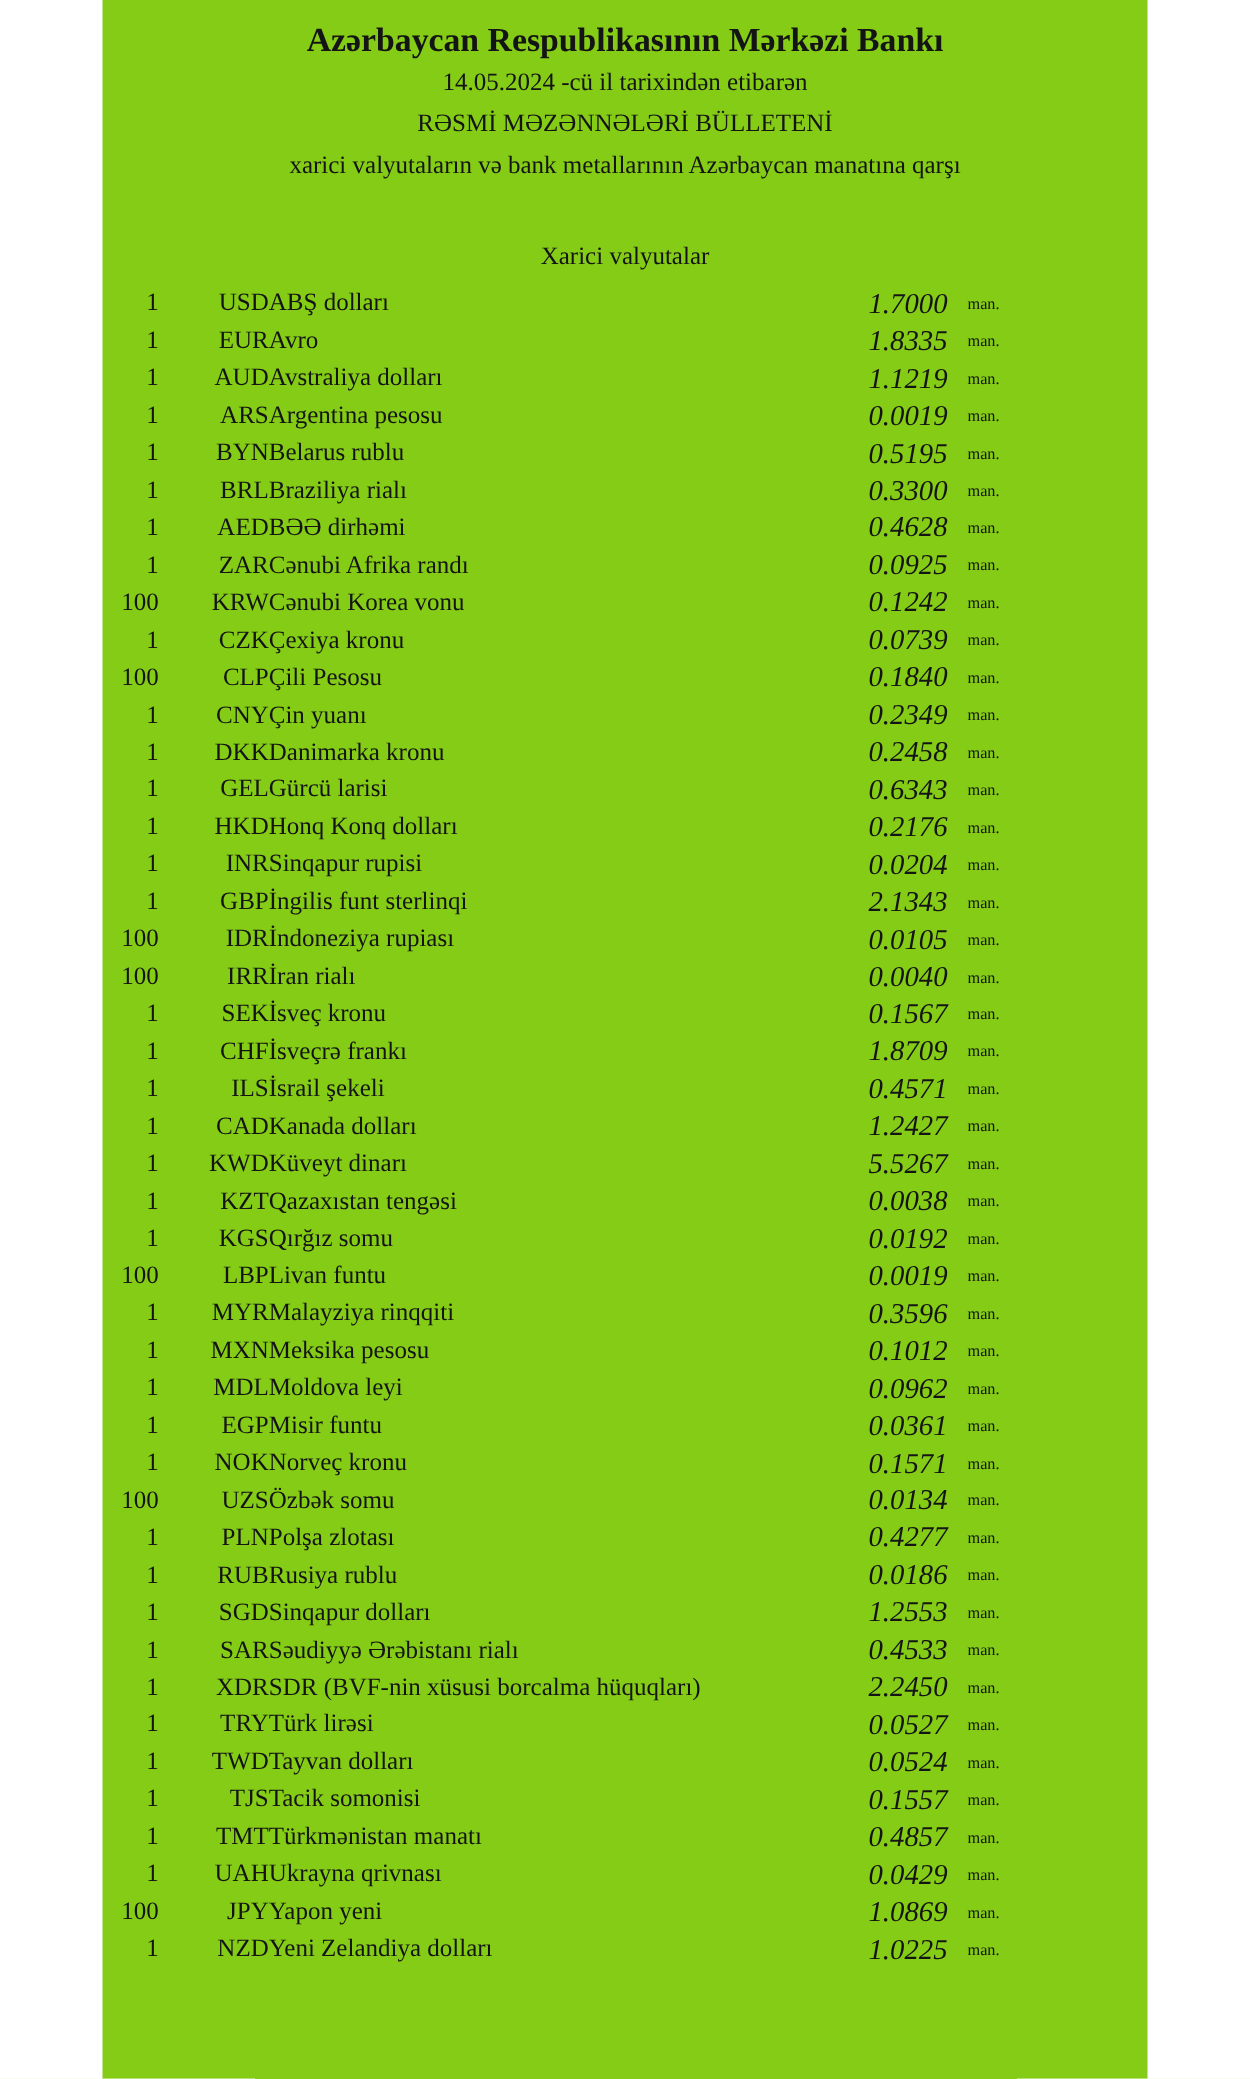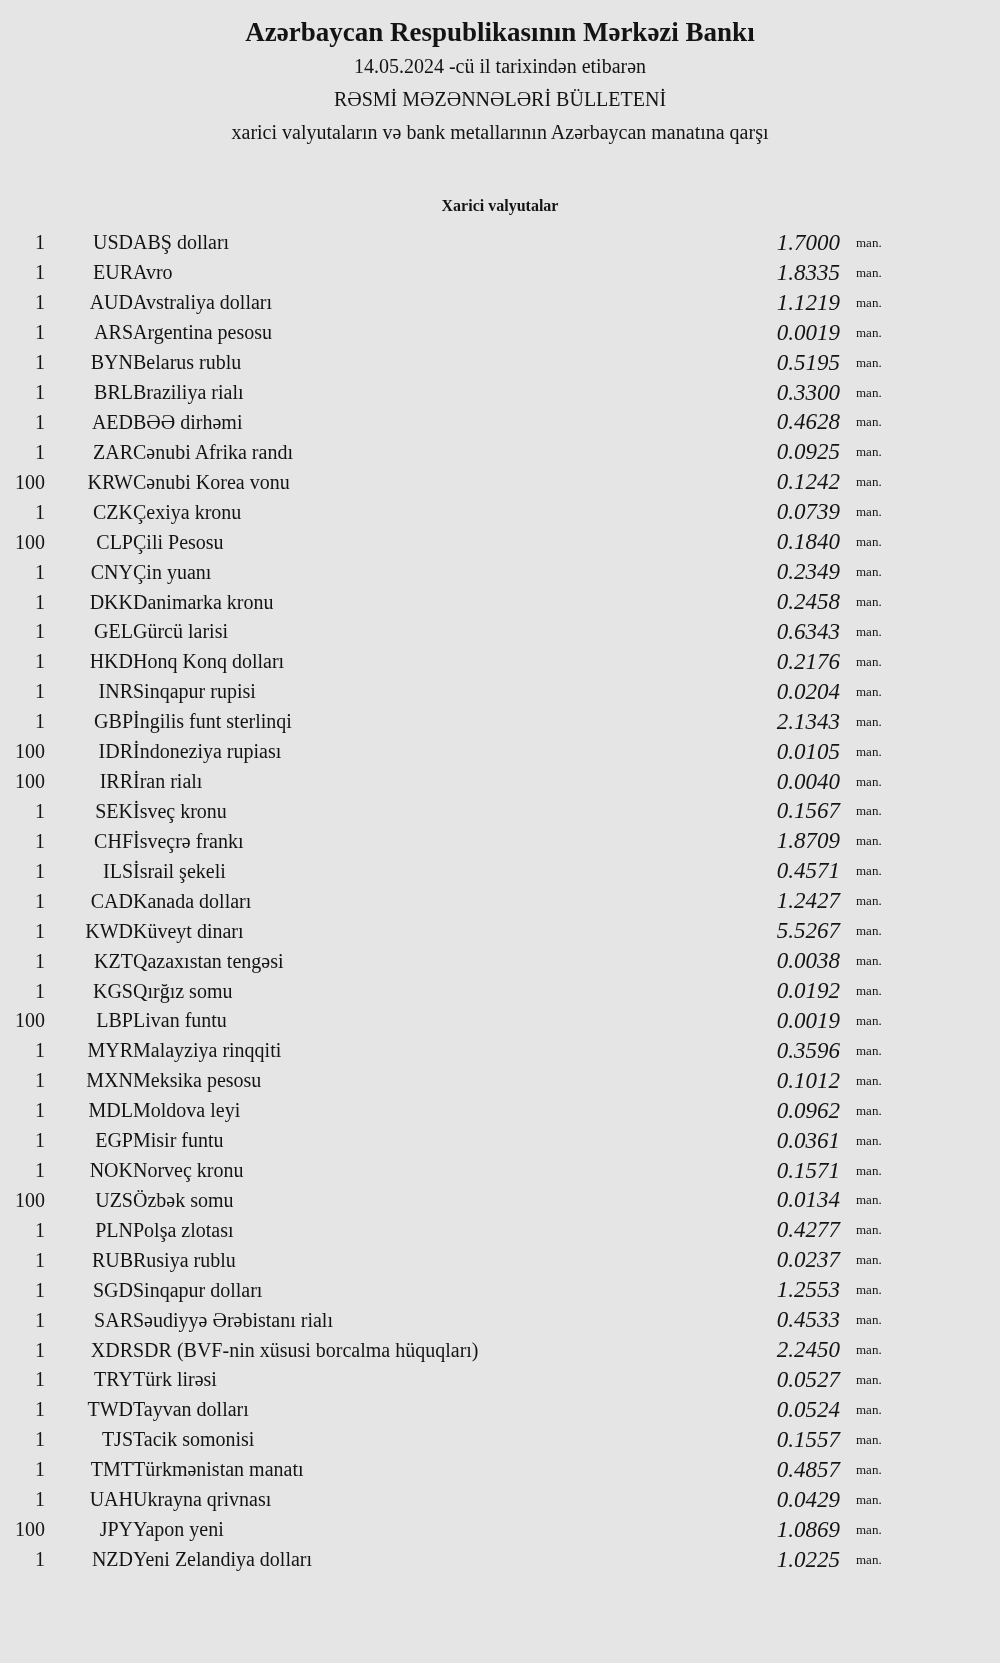--- a/index.html
+++ b/index.html
@@ -2,24 +2,24 @@
 <html><head>
 <meta charset="utf-8">
 <style>
   html, body {
     margin: 0;
     padding: 0;
     background: #ffffff;
   }
   .page {
     position: relative;
-    width: 1000px;
+    width: 836px;
     height: 1663px;
     margin: 0 auto;
-    background: #e5e5e5;
+    background: #84cc16;
     color: #141414;
     font-family: "Liberation Serif", "DejaVu Serif", serif;
     box-sizing: border-box;
     overflow: hidden;
   }
   .title {
     margin: 14px 0 0 0;
     text-align: center;
     font-size: 27px;
     font-weight: bold;
@@ -28,22 +28,22 @@
   .sub {
     margin: 0;
     text-align: center;
     font-size: 20px;
     font-weight: normal;
     line-height: 33px;
   }
   .section-title {
     margin: 40px 0 6px 0;
     text-align: center;
-    font-size: 16px;
-    font-weight: bold;
+    font-size: 20px;
+    font-weight: normal;
     line-height: 33px;
   }
   .table {
     width: 100%;
   }
   .row {
     display: grid;
     grid-template-columns: 45px 88px 1fr 110px 80px;
     height: 29.93px;
     align-items: center;
@@ -360,21 +360,21 @@
     <span class="code">PLN</span>
     <span class="name">Polşa zlotası</span>
     <span class="rate">0.4277</span>
     <span class="unit">man.</span>
   </div>
 
   <div class="row">
     <span class="qty">1</span>
     <span class="code">RUB</span>
     <span class="name">Rusiya rublu</span>
-    <span class="rate">0.0237</span>
+    <span class="rate">0.0186</span>
     <span class="unit">man.</span>
   </div>
 
   <div class="row">
     <span class="qty">1</span>
     <span class="code">SGD</span>
     <span class="name">Sinqapur dolları</span>
     <span class="rate">1.2553</span>
     <span class="unit">man.</span>
   </div>

